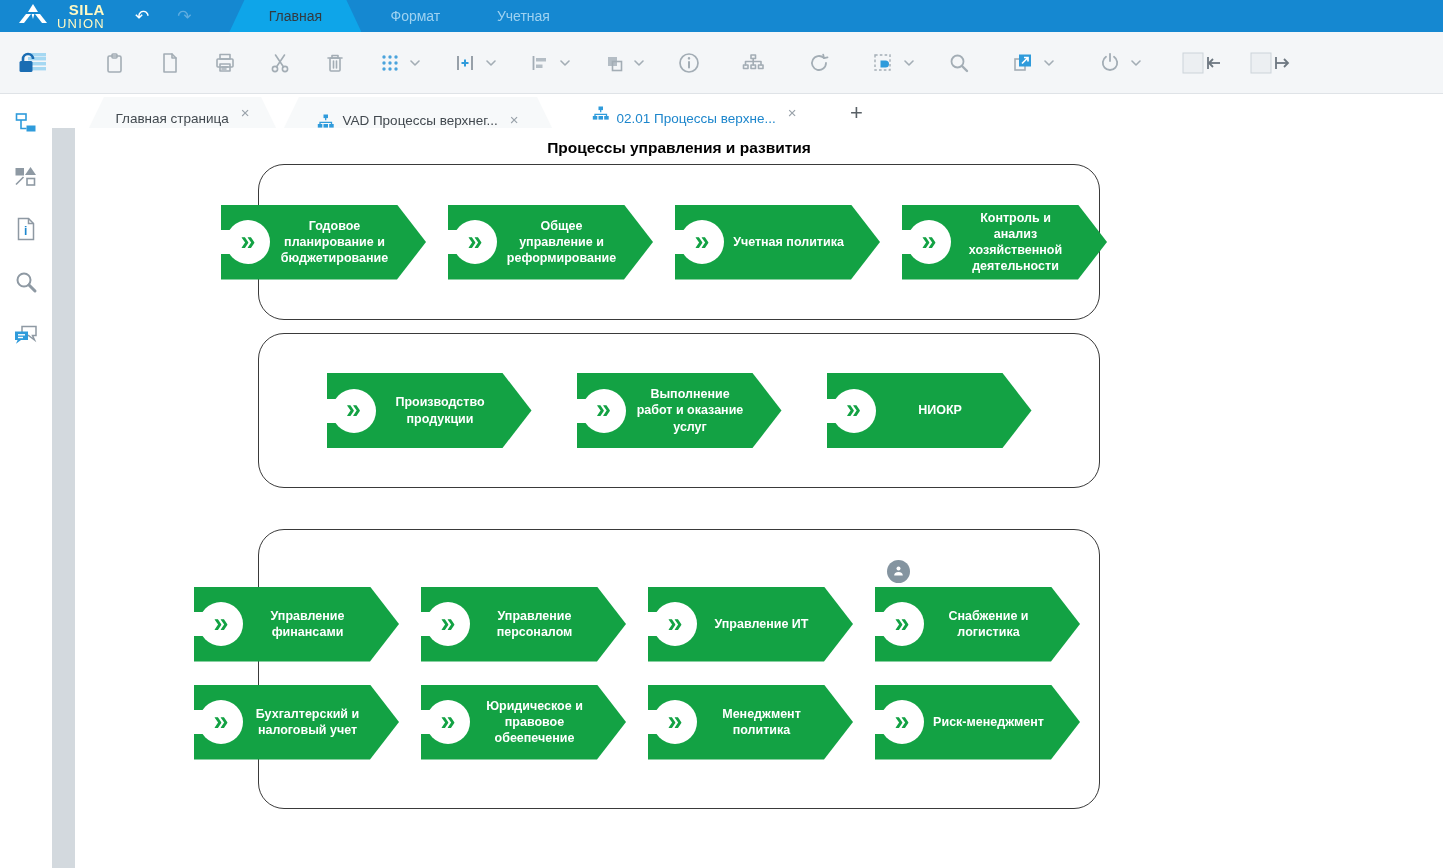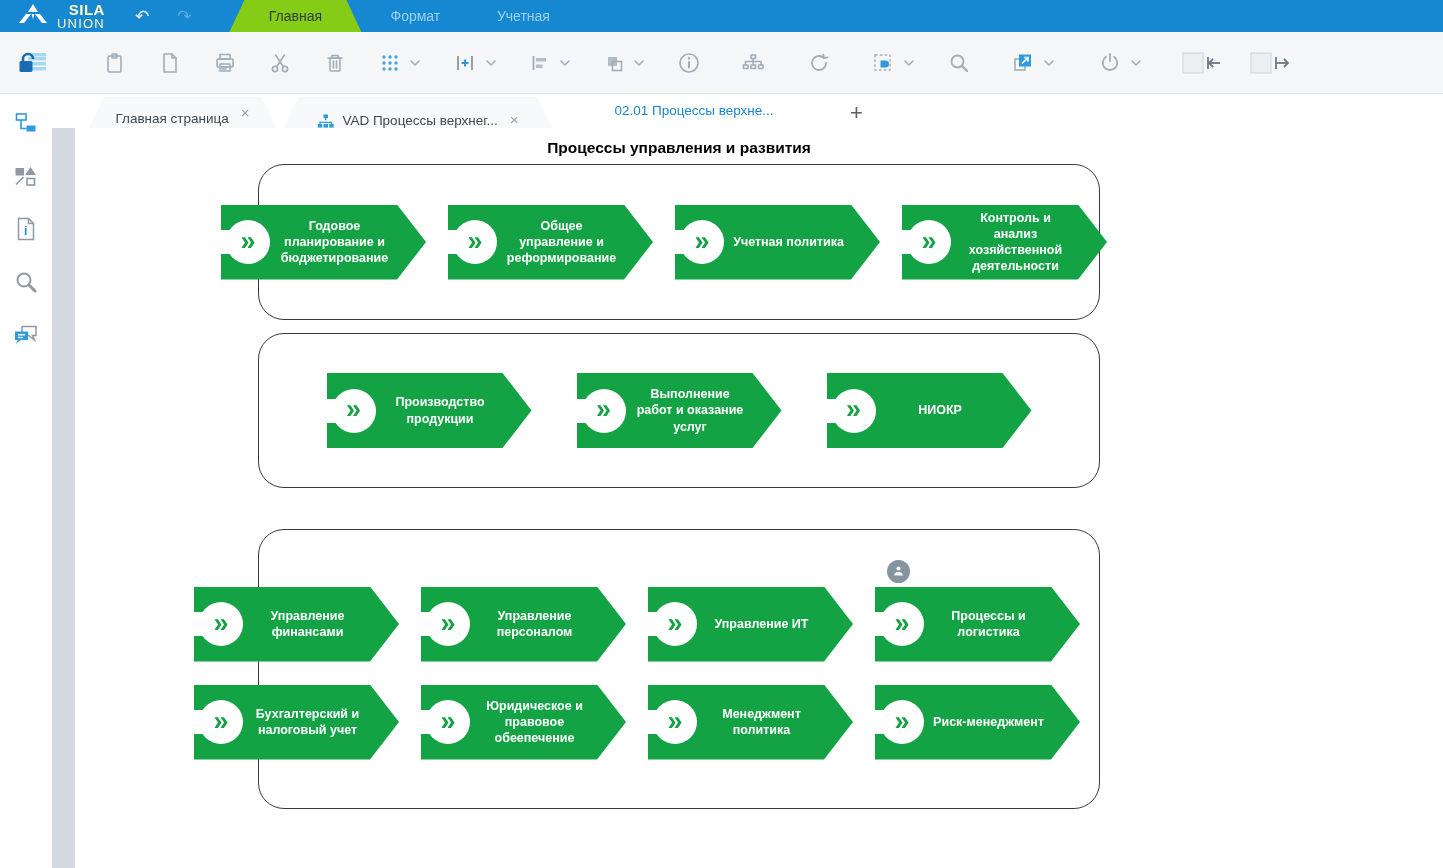--- a/index.html
+++ b/index.html
@@ -11,21 +11,21 @@
   .logo { display:flex; align-items:center; gap:7px; padding-left:16px; }
   .brand { color:#fef9c3; line-height:1;text-align:right; }
   .brand .l1 { font-size:15px; font-weight:bold; letter-spacing:.5px; }
   .brand .l2 { font-size:13px; letter-spacing:1.2px; }
   .undoredo { display:flex; align-items:center; gap:28px; margin-left:30px; }
   .u-btn { font-size:17px; line-height:1; cursor:default; }
   .u-undo { color:#ffffff; }
   .u-redo { color:#5fade0; }
   .rtabs { display:flex; margin-left:38px; }
   .rtab { color:#9ed2f1; font-size:14px; display:flex; align-items:center; justify-content:center; width:108px; }
-  .rtab.active { background:#84cc16; color:#333a40; width:132px; clip-path:polygon(15px 0, calc(100% - 15px) 0, 100% 100%, 0 100%); font-weight:400; }
+  .rtab.active { background:#0ea5e9; color:#333a40; width:132px; clip-path:polygon(15px 0, calc(100% - 15px) 0, 100% 100%, 0 100%); font-weight:400; }
 
   
   .toolbar { position:absolute; left:0; top:32px; width:100%; height:62px; background:#f4f6f8; border-bottom:1px solid #dfe3e7; display:flex; align-items:center; padding-left:18px; }
   .tb { display:flex; align-items:center; gap:7px; margin-right:33px; }
   .tb svg { display:block; }
   .g { stroke:#a3adb5; fill:none; stroke-width:1.6; stroke-linecap:round; stroke-linejoin:round; }
   .gf { fill:#b4bdc5; stroke:none; }
   .chev { margin-left:2px; }
 
   
@@ -273,21 +273,21 @@
       <svg width="17" height="14" viewBox="0 0 17 14">
         <rect x="6.5" y="0.5" width="4.5" height="3.6" fill="#2f9bdb"></rect>
         <path d="M8.7,4 v2.2 M3,10 V8.4 h11.5 V10" fill="none" stroke="#2f9bdb" stroke-width="1.3"></path>
         <rect x="0.8" y="10" width="4.5" height="3.6" fill="#2f9bdb"></rect>
           <rect x="6.5" y="10" width="4.5" height="3.6" fill="#2f9bdb"></rect>
           <rect x="12.2" y="10" width="4.5" height="3.6" fill="#2f9bdb"></rect>
       </svg>
       <span class="lbl">VAD Процессы верхнег...</span>
       <span class="close">×</span>
     </div>
-    <div class="dtab active" style="margin-left:8px; width:268px;flex-direction:column;">
+    <div class="dtab active" style="margin-left:8px; width:268px;">
       <svg width="17" height="14" viewBox="0 0 17 14">
         <rect x="6.5" y="0.5" width="4.5" height="3.6" fill="#2f9bdb"></rect>
         <path d="M8.7,4 v2.2 M3,10 V8.4 h11.5 V10" fill="none" stroke="#2f9bdb" stroke-width="1.3"></path>
         <rect x="0.8" y="10" width="4.5" height="3.6" fill="#2f9bdb"></rect>
           <rect x="6.5" y="10" width="4.5" height="3.6" fill="#2f9bdb"></rect>
           <rect x="12.2" y="10" width="4.5" height="3.6" fill="#2f9bdb"></rect>
       </svg>
       <span class="lbl">02.01 Процессы верхне...</span>
       <span class="close">×</span>
     </div>
@@ -419,21 +419,21 @@
               <div class="proc-notch"></div>
               <div class="proc-circle"></div>
               <span class="proc-chev">»</span>
               <span class="proc-label">Управление ИТ</span>
             </div>
             <div class="proc">
               <div class="proc-body"></div>
               <div class="proc-notch"></div>
               <div class="proc-circle"></div>
               <span class="proc-chev">»</span>
-              <span class="proc-label">Процессы и логистика</span>
+              <span class="proc-label">Снабжение и логистика</span>
               <div class="badge">
                 <svg width="13" height="13" viewBox="0 0 13 13">
                   <circle cx="6.5" cy="3.6" r="2" fill="#fff"></circle>
                   <path d="M2.2,10.5 a4.3,3.6 0 0 1 8.6,0 z" fill="#fff"></path>
                 </svg>
               </div>
             </div>
           </div>
         <div class="prow">
             <div class="proc">

